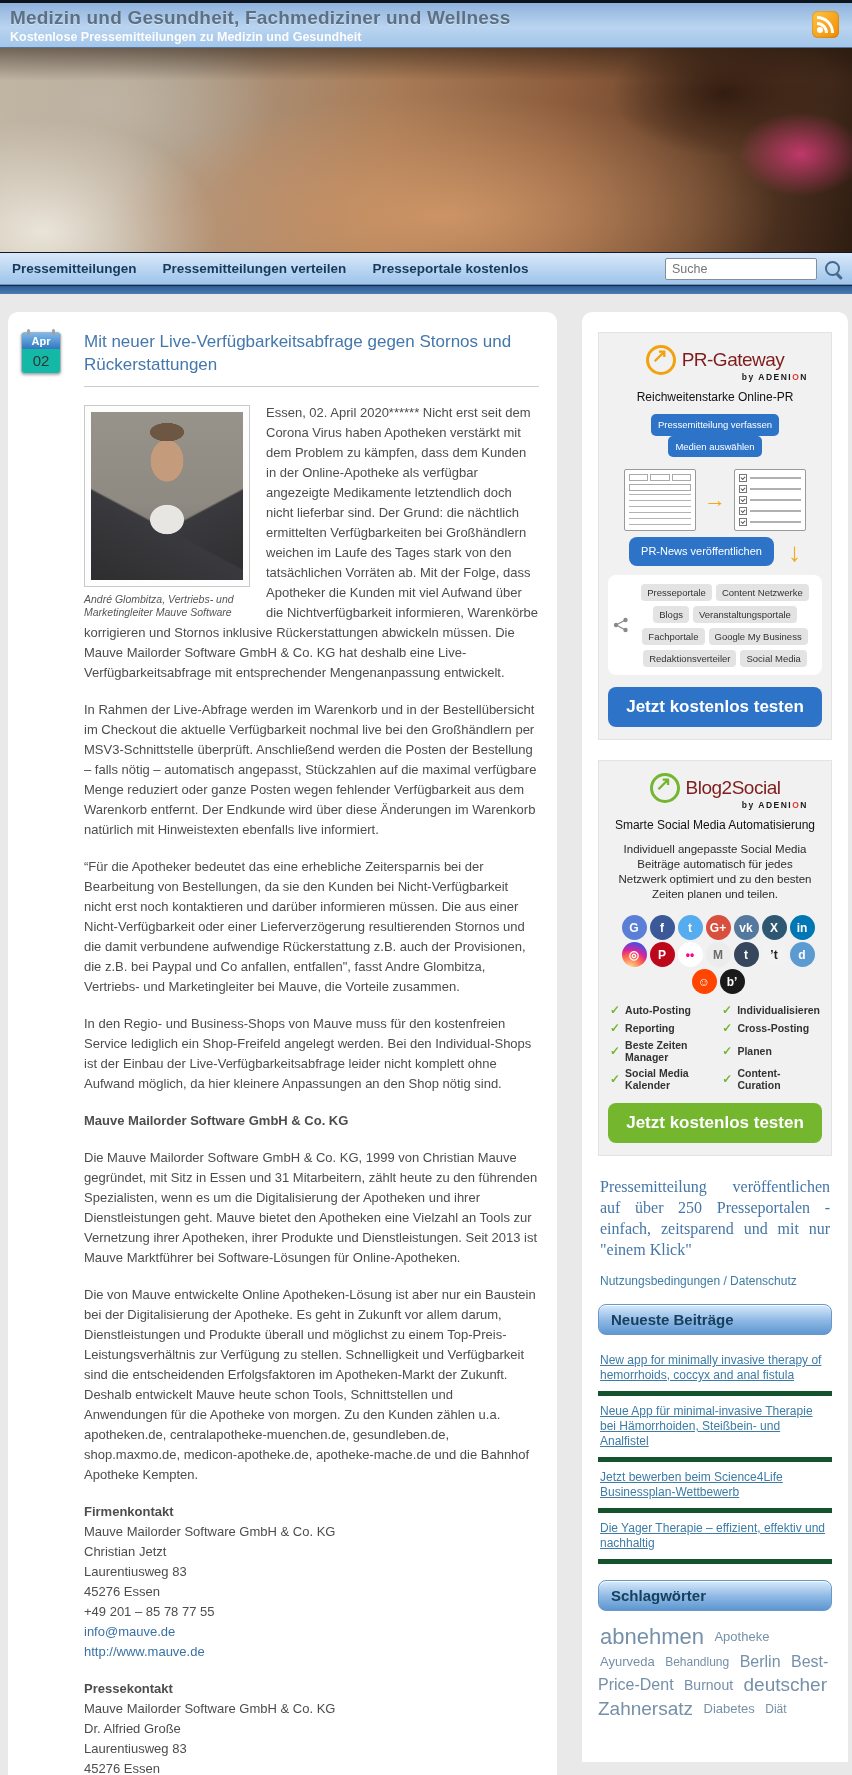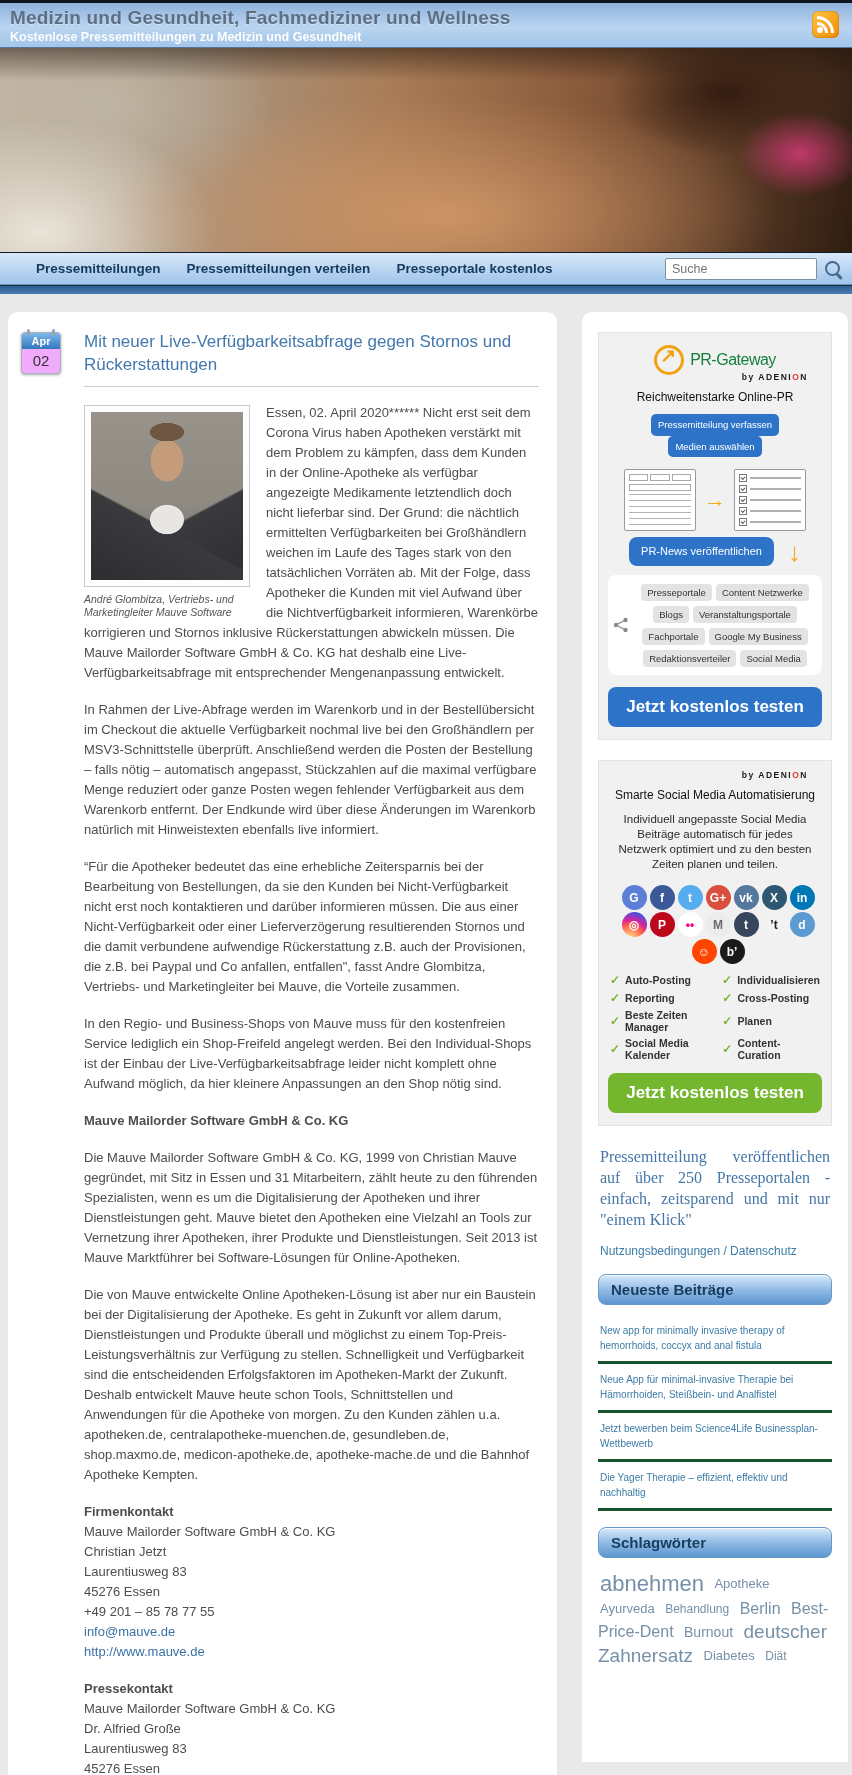--- a/index.html
+++ b/index.html
@@ -53,21 +53,21 @@
 
   
   .content{display:flex;align-items:flex-start;padding:18px 0 0 8px;}
   .main-box{width:549px;background:#fff;border-radius:10px 10px 0 0;position:relative;
     padding:18px 18px 30px 14px;box-sizing:border-box;min-height:1450px;}
   .side-box{width:266px;margin-left:25px;background:#fff;border-radius:10px 10px 0 0;
     padding:20px 16px 30px;box-sizing:border-box;min-height:1450px;}
 
   
   .date-badge{position:absolute;left:13px;top:20px;width:38px;border:1px solid #a9b3bd;
-    border-radius:4px;box-shadow:0 1px 3px rgba(0,0,0,.35);background:#f0abfc;}
+    border-radius:4px;box-shadow:0 1px 3px rgba(0,0,0,.35);background:#14b8a6;}
   .date-badge::before,.date-badge::after{content:"";position:absolute;top:-4px;width:3px;height:7px;
     background:#9aa3ac;border-radius:2px;}
   .date-badge::before{left:5px;} .date-badge::after{right:5px;}
   .dmonth{background:linear-gradient(#7db8ec,#3178bd);color:#fff;font-size:11px;font-weight:bold;
     text-align:center;padding:2px 0;border-radius:3px 3px 0 0;}
   .dday{color:#333;font-size:15px;text-align:center;padding:3px 0 4px;}
 
   
   .article{margin-left:62px;}
   h1.article-title{font-size:17px;font-weight:400;color:#4478ad;line-height:23px;margin:0 0 8px;}
@@ -91,21 +91,21 @@
   .contact a{display:block;font-size:13px;line-height:20px;}
 
   
   .ad{background:#f1f1f1;border:1px solid #e3e3e3;padding:12px 9px;text-align:center;margin-bottom:20px;}
   .logo-row{display:flex;justify-content:center;align-items:center;gap:6px;}
   .logo-circle{width:24px;height:24px;border:3.5px solid #f2a20d;border-radius:50%;
     position:relative;flex:none;}
   .logo-circle::before{content:"\2197";position:absolute;left:3px;top:-4px;font-size:19px;
     font-weight:bold;color:#f2a20d;}
   .logo-circle.green{border-color:#74b62e;} .logo-circle.green::before{color:#74b62e;}
-  .brand{font-size:16px;color:#15803d;letter-spacing:-.5px;}
+  .brand{font-size:19px;color:#7f1d1d;letter-spacing:-.5px;}
   .byline{font-size:8.5px;letter-spacing:1.5px;color:#1a1a1a;text-align:right;
     margin:-3px 14px 8px 0;font-weight:bold;}
   .byline .red-o{color:#e0392e;}
   .ad .tagline{font-size:12px;color:#111;margin:4px 0 10px;}
   .btn-sm{display:inline-block;background:#2d74c9;color:#fff;font-size:9.5px;line-height:11.5px;
     padding:5px 7px;border-radius:5px;margin:0 5px;vertical-align:top;}
   .docs{display:flex;justify-content:center;align-items:center;gap:8px;margin:12px 0 6px;}
   .doc{width:62px;height:52px;background:#fff;border:1px solid #9a9a9a;border-radius:2px;
     padding:4px;display:flex;flex-direction:column;gap:3px;}
   .doc-toprow{display:flex;gap:2px;}
@@ -144,42 +144,42 @@
   .chk{color:#74b62e;font-style:normal;font-weight:bold;font-size:12px;}
 
   
   .promo-serif{font-family:"Liberation Serif",serif;font-size:16px;line-height:21px;
     color:#4576a8;text-align:justify;margin:2px 2px 14px;}
   .legal{display:block;font-size:12px;color:#3d7ca6;margin:0 2px 16px;}
   .side-header{background:linear-gradient(180deg,#d8eafa 0%,#8cb7e4 55%,#5e97d0 100%);
     border:1px solid #6898c8;border-radius:8px;color:#17405e;font-weight:bold;font-size:15px;
     padding:6px 12px;margin:6px 0 10px;box-shadow:inset 0 1px 0 rgba(255,255,255,.8);}
   .posts{margin-bottom:16px;}
-  .post-item{display:block;font-size:10px;line-height:15px;color:#3d7ca6;
-    padding:8px 2px;border-bottom:3px solid #14532d;}
+  .post-item{display:block;font-size:12px;line-height:15px;color:#3d7ca6;
+    padding:8px 2px;border-bottom:5px solid #14532d;text-decoration:underline;}
   .tagcloud{color:#7590a8;line-height:1.3;margin-top:12px;word-spacing:2px;}
   .tag{color:#7590a8;margin:0 2px;vertical-align:middle;}
 </style>
 </head>
 <body>
 
 <header class="site-header">
   <div class="site-title">Medizin und Gesundheit, Fachmediziner und Wellness</div>
   <div class="site-subtitle">Kostenlose Pressemitteilungen zu Medizin und Gesundheit</div>
   <a class="rss">
       <i class="rss-a2"></i>
       <i class="rss-a1"></i>
       <i class="rss-dot"></i>
     </a>
 </header>
 
 <div class="hero"></div>
 
 <nav class="main-nav">
-  <div style="display:flex;gap:26px;margin-left:24px;">
+  <div style="display:flex;gap:26px;">
 
   <a class="nav-item">Pressemitteilungen</a>
       <a class="nav-item">Pressemitteilungen verteilen</a>
       <a class="nav-item">Presseportale kostenlos</a>
     </div>
   <div class="search">
     <input placeholder="Suche" style="">
     <span class="mag"></span>
   </div>
 </nav>
@@ -298,20 +298,24 @@
           <path d="M3 8 L12.5 3 M3 8 L12.5 13" stroke="#8a8a8a" stroke-width="1.4" fill="none"></path>
         </svg>
         <div>
           
         <span class="pill">Presseportale</span><span class="pill">Content Netzwerke</span><span class="pill">Blogs</span><span class="pill">Veranstaltungsportale</span><span class="pill">Fachportale</span><span class="pill">Google My Business</span><span class="pill">Redaktionsverteiler</span><span class="pill">Social Media</span></div>
       </div>
       <a class="btn-cta">Jetzt kostenlos testen</a>
     </div>
 
     <div class="ad">
+      <div class="logo-row">
+        <span class="logo-circle green"></span>
+        <span class="brand">Blog2Social</span>
+      </div>
       <div class="byline"><span>by ADENI</span><span class="red-o">O</span><span>N</span></div>
       <div class="tagline">Smarte Social Media Automatisierung</div>
       <div class="b2s-desc">Individuell angepasste Social Media Beiträge automatisch für jedes Netzwerk optimiert und zu den besten Zeiten planen und teilen.</div>
       <div class="social-grid">
         
       <span class="soc" style="background: rgb(91, 127, 214);">G</span><span class="soc" style="background: rgb(59, 89, 152);">f</span><span class="soc" style="background: rgb(85, 172, 238);">t</span><span class="soc" style="background: rgb(217, 79, 61);">G+</span><span class="soc" style="background: rgb(84, 120, 158);">vk</span><span class="soc" style="background: rgb(46, 88, 114);">X</span><span class="soc" style="background: rgb(0, 119, 181);">in</span><span class="soc" style="background: radial-gradient(circle at 30% 110%, rgb(253, 244, 151) 0%, rgb(253, 89, 73) 45%, rgb(214, 36, 159) 60%, rgb(40, 90, 235) 90%);">◎</span><span class="soc" style="background: rgb(189, 8, 28);">P</span><span class="soc" style="background: rgb(255, 255, 255); color: rgb(255, 0, 132);">••</span><span class="soc" style="background: rgb(236, 236, 236); color: rgb(107, 107, 107);">M</span><span class="soc" style="background: rgb(54, 70, 93);">t</span><span class="soc" style="background: rgb(242, 242, 242); color: rgb(34, 34, 34);">’t</span><span class="soc" style="background: rgb(91, 155, 209);">d</span><span class="soc" style="background: rgb(255, 69, 0);">☺</span><span class="soc" style="background: rgb(26, 26, 26);">b’</span></div>
       <div class="features">
 
           <div class="feat-row">
             <span class="feat">

